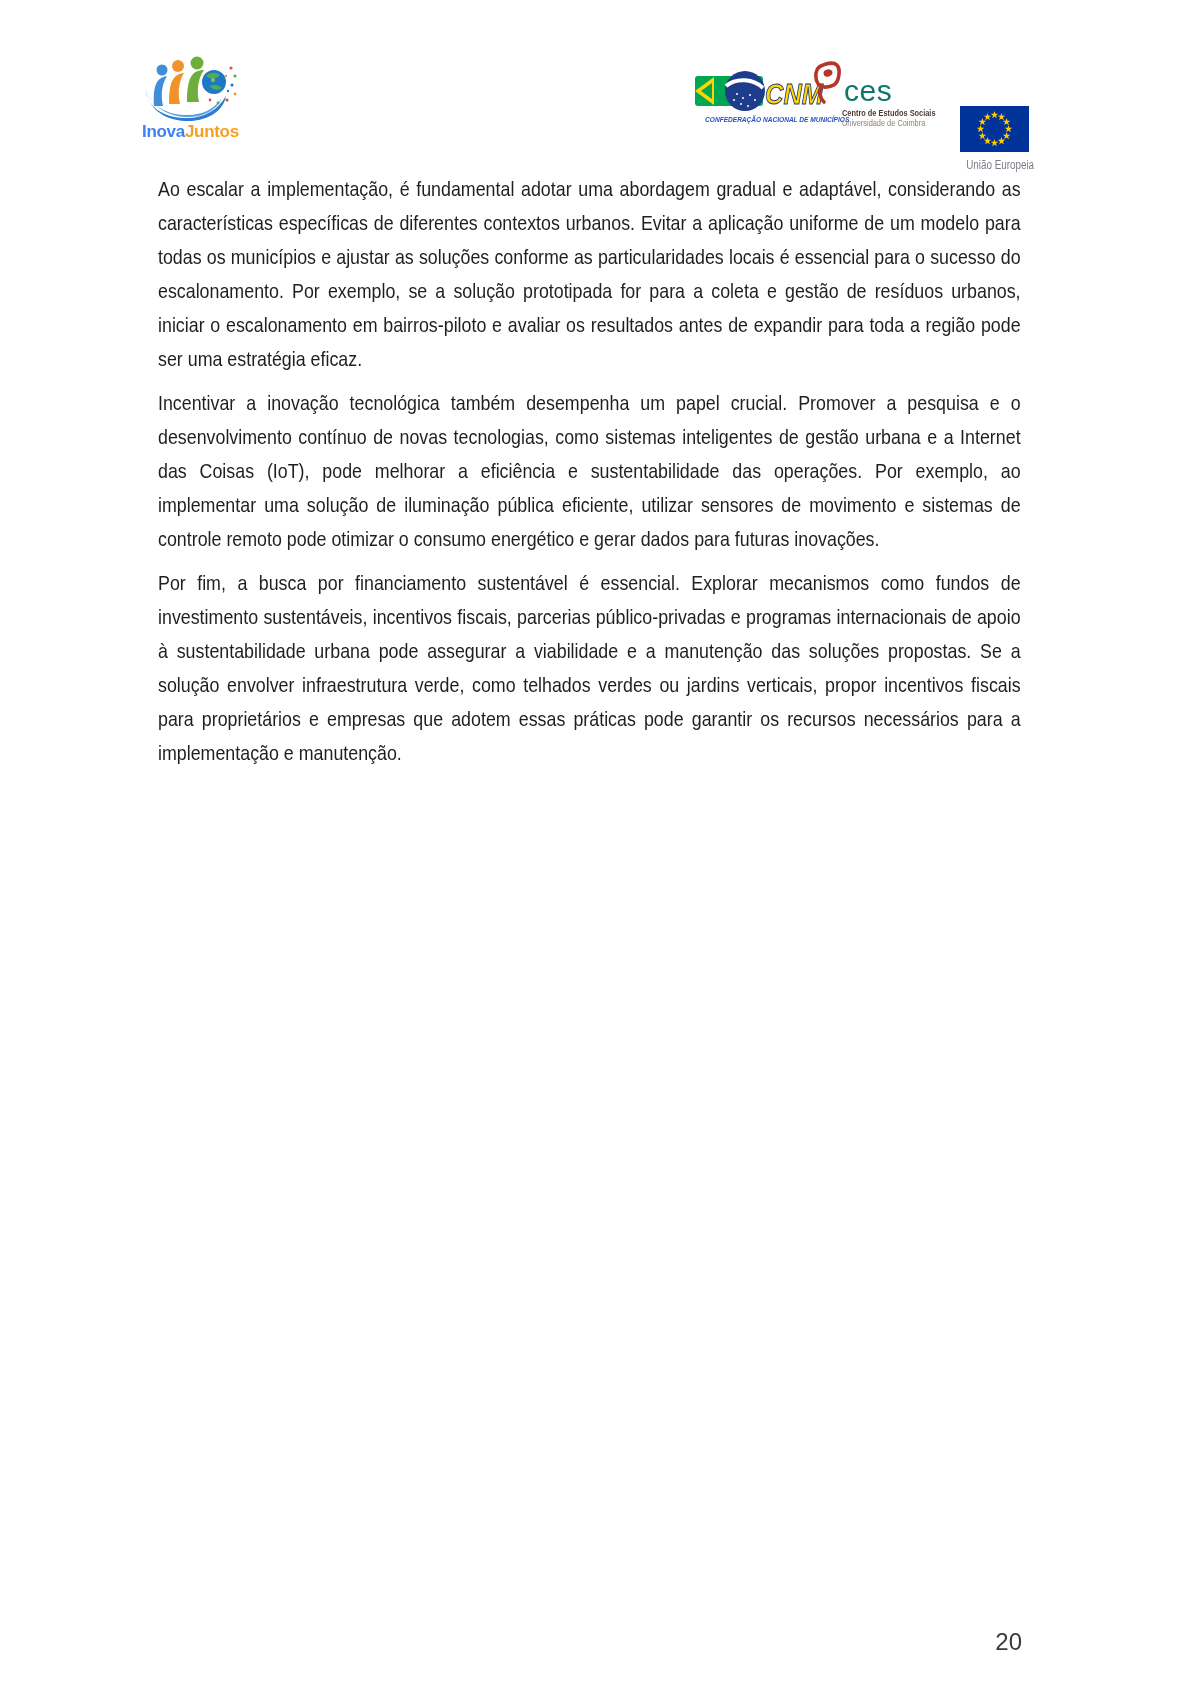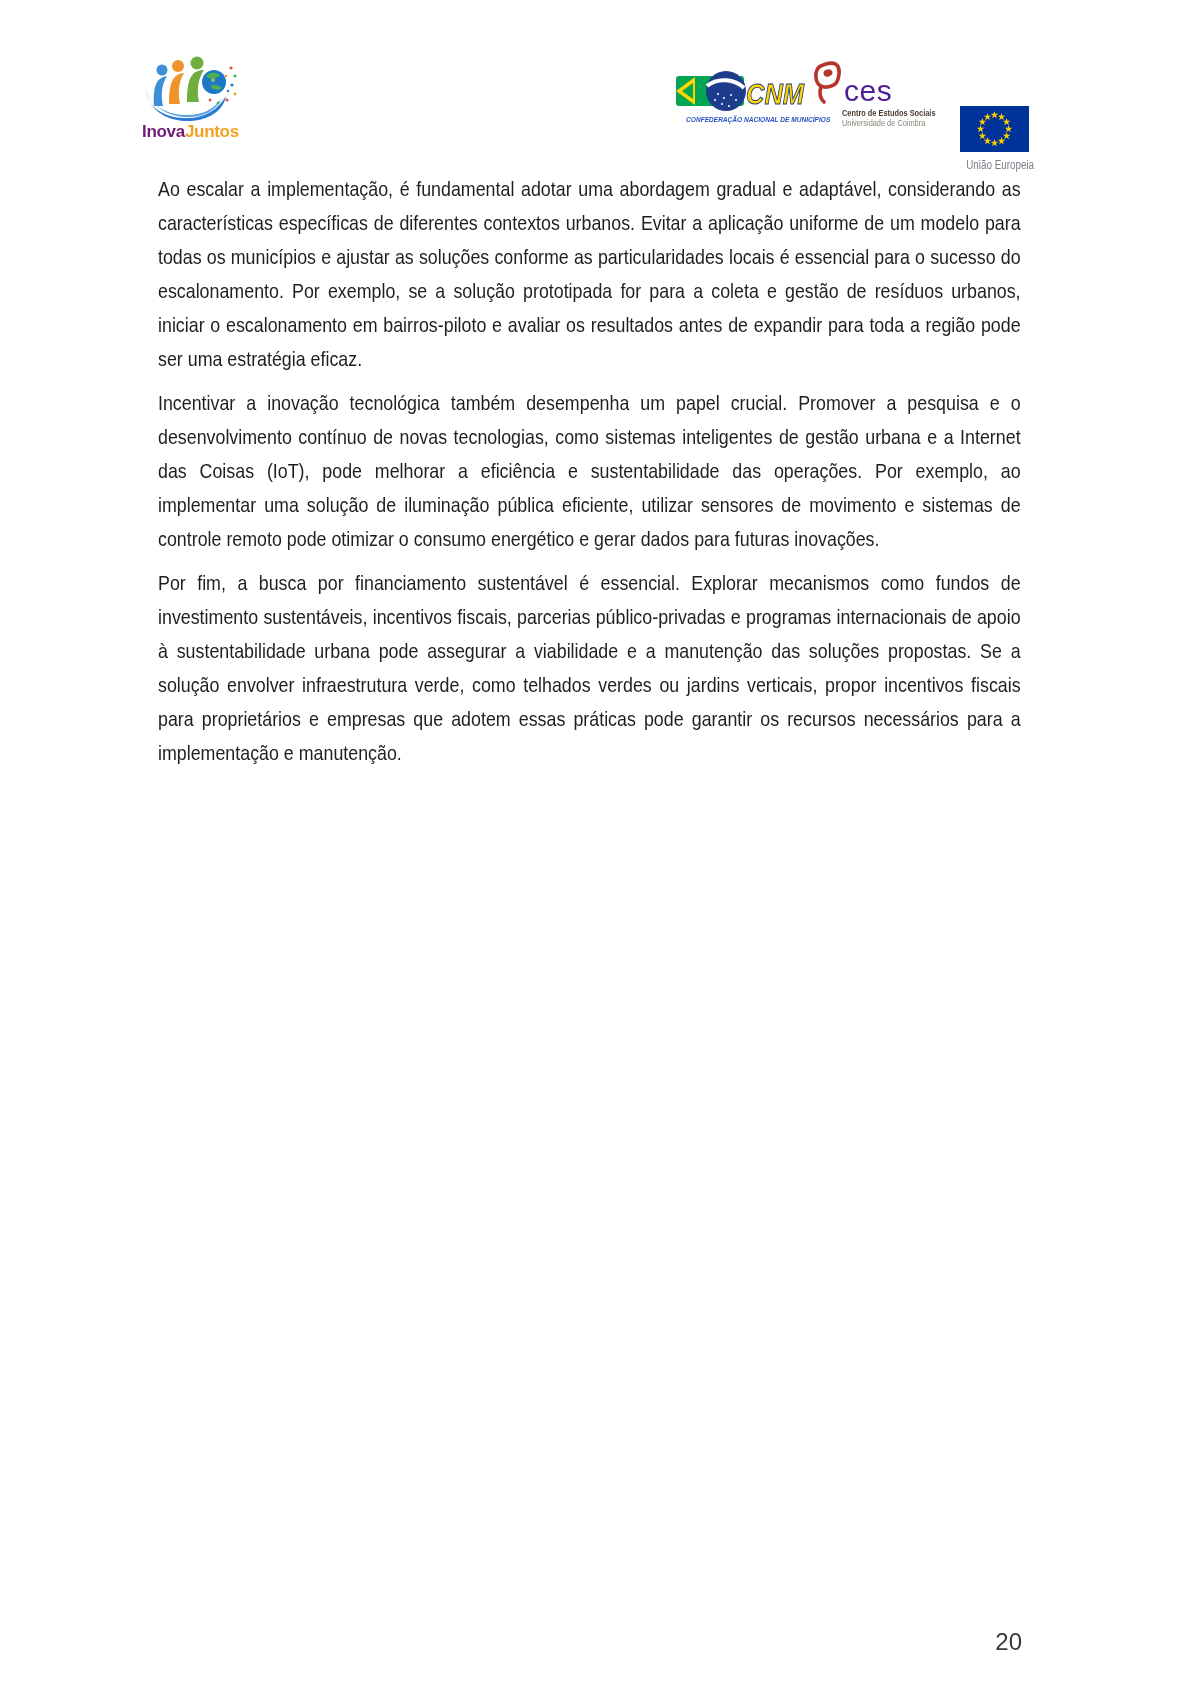--- a/index.html
+++ b/index.html
@@ -19,46 +19,46 @@
   
   .inova-logo { left: 142px; top: 55px; width: 100px; height: 90px; }
   .inova-mark { display: block; width: 96px; height: 66px; }
   .inova-word {
     margin-top: 1px;
     font-size: 17px;
     font-weight: bold;
     letter-spacing: -0.3px;
     white-space: nowrap;
   }
-  .inova-word .w1 { color: #701a75; }
+  .inova-word .w1 { color: #3b82f6; }
   .inova-word .w2 { color: #f6a021; margin-top: 32px; }
 
   
-  .cnm-logo { left: 674px; top: 66px; width: 136px; height: 64px; }
+  .cnm-logo { left: 693px; top: 66px; width: 136px; height: 64px; }
   .cnm-mark { display: block; width: 134px; height: 48px; }
   .cnm-caption {
     margin-top: 1px;
     width: 134px;
     text-align: center;
     font-size: 8px;
     font-weight: bold;
     font-style: italic;
     color: #2a52be;
     white-space: nowrap;
     transform: scaleX(0.82);
     transform-origin: center top;
   }
 
   
   .ces-logo { left: 812px; top: 58px; width: 125px; height: 72px; }
   .ces-symbol { position: absolute; left: 0; top: 2px; width: 30px; height: 45px; }
   .ces-acronym {
     position: absolute; left: 32px; top: 18px;
     font-size: 30px; line-height: 30px;
-    color: #4c1d95;
+    color: #0f766e;
     letter-spacing: 0.5px;
   }
   .ces-cap1 {
     position: absolute; left: 30px; top: 50px;
     font-size: 9px; font-weight: bold; color: #4a3b33;
     white-space: nowrap; transform: scaleX(0.82); transform-origin: left top;
   }
   .ces-cap2 {
     position: absolute; left: 30px; top: 60px;
     font-size: 9px; color: #8a8279;

